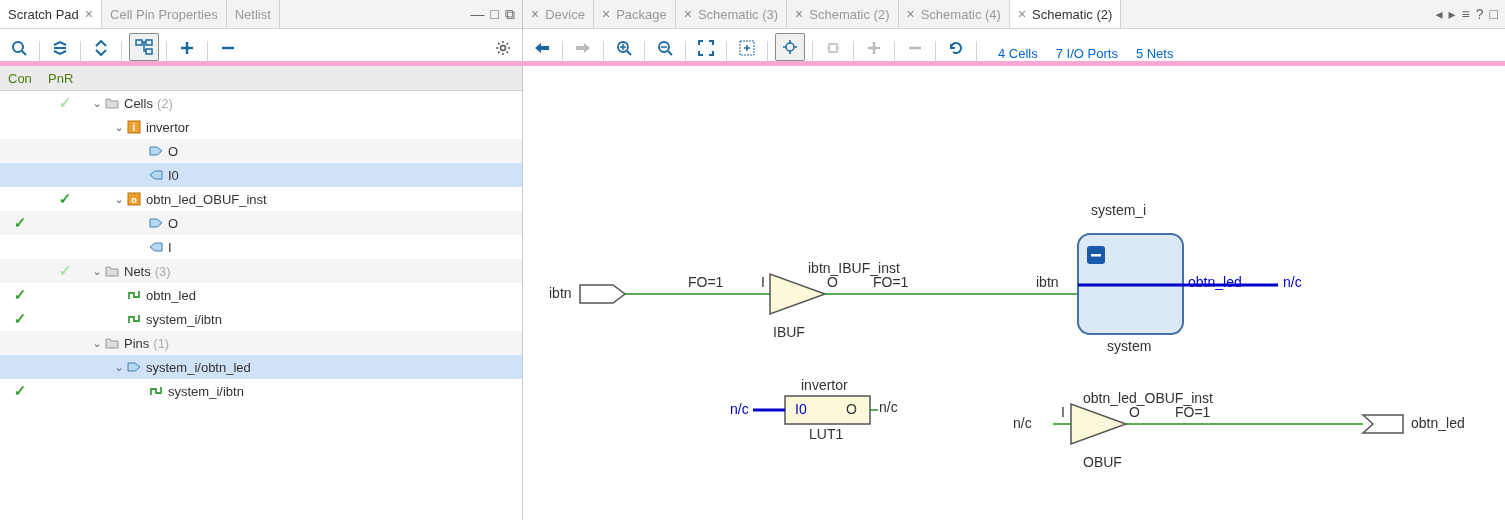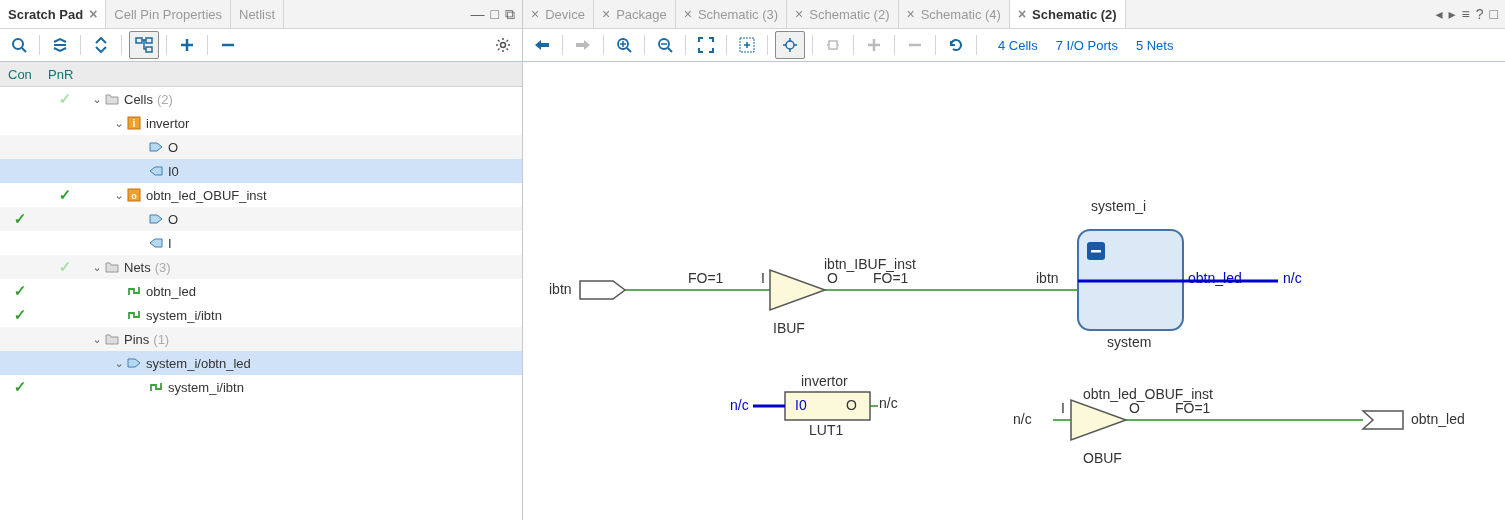--- a/index.html
+++ b/index.html
@@ -1,31 +1,31 @@
 <!DOCTYPE html>
 <html><head>
 <meta charset="utf-8">
 <style>
 body{margin:0;font-family:"Segoe UI",Arial,sans-serif;font-size:13px;color:#333;background:#fff;display:flex;width:1505px;height:520px;overflow:hidden}
 .left-panel{width:522px;display:flex;flex-direction:column;border-right:1px solid #c8c8c8}
 .right-panel{flex:1;display:flex;flex-direction:column}
 .tab-bar{display:flex;background:#f3f3f3;border-bottom:1px solid #d4d4d4;height:28px;align-items:stretch}
 .tab{display:flex;align-items:center;padding:0 8px;background:#f3f3f3;color:#999;border-right:1px solid #d4d4d4;cursor:pointer;white-space:nowrap}
-.tab.active{background:#fff;color:#333;font-weight:700}
+.tab.active{background:#fff;color:#333;font-weight:400}
 .tab-close{margin-left:6px;font-size:14px;color:#888;line-height:1}
 .win-ctrls{margin-left:auto;display:flex;align-items:center;padding:0 4px;color:#666}
 .win-ctrls span{margin:0 3px;cursor:pointer;font-size:14px}
-.toolbar{display:flex;align-items:center;height:32px;border-bottom:1px solid #f9a8d4;padding:0 6px;gap:4px}
+.toolbar{display:flex;align-items:flex-end;height:32px;border-bottom:5px solid #f9a8d4;padding:0 6px;gap:4px}
 .tb-btn{width:26px;height:26px;display:flex;align-items:center;justify-content:center;color:#1a6aa1;cursor:pointer;border-radius:2px}
 .tb-btn.disabled{color:#bbb;cursor:default}
 .tb-btn.boxed{border:1px solid #8a8a8a;background:#f0f0f0;width:28px;height:26px}
 .tb-sep{width:1px;height:20px;background:#d4d4d4;margin:0 3px}
 .tb-gear{margin-left:auto;color:#555}
 .stat-link{color:#0066cc;cursor:pointer;margin-left:14px;white-space:nowrap}
-.col-head{display:flex;background:#ebebeb;border-bottom:1px solid #d4d4d4;height:24px;align-items:center;font-size:13px;color:#0f766e}
+.col-head{display:flex;background:#ebebeb;border-bottom:1px solid #d4d4d4;height:24px;align-items:center;font-size:13px;color:#4d7c0f}
 .col-con{width:40px;padding-left:8px}
 .col-pnr{width:50px}
 .col-obj{flex:1}
 .tree{flex:1;overflow:auto}
 .row{display:flex;align-items:center;height:24px;cursor:pointer}
 .row.sel{background:#cfe2f7}
 .row.light{background:#f5f5f5}
 .c-con{width:40px;display:flex;justify-content:center}
 .c-pnr{width:50px;display:flex;justify-content:center}
 .c-obj{flex:1;display:flex;align-items:center}
@@ -436,21 +436,21 @@
 
       <path d="M 548 338 L 548 378 L 603 358 Z" fill="#fcf9da" stroke="#555" stroke-width="1.5"></path>
       <line x1="530" y1="358" x2="548" y2="358" stroke="#2a9020" stroke-width="1.5"></line>
       <line x1="603" y1="358" x2="840" y2="358" stroke="#2a9020" stroke-width="1.5"></line>
 
       <path d="M 840 349 L 850 358 L 840 367 L 880 367 L 880 349 Z" fill="none" stroke="#555" stroke-width="1.5"></path>
     </svg>
     <span class="cv-lbl" style="left:26px;top:219px">ibtn</span>
     <span class="cv-lbl" style="left:165px;top:208px">FO=1</span>
     <span class="cv-lbl" style="left:238px;top:208px">I</span>
-    <span class="cv-lbl" style="left:301px;top:194px">ibtn_IBUF_inst</span>
+    <span class="cv-lbl" style="left:285px;top:194px">ibtn_IBUF_inst</span>
     <span class="cv-lbl" style="left:250px;top:258px">IBUF</span>
     <span class="cv-lbl" style="left:304px;top:208px">O</span>
     <span class="cv-lbl" style="left:350px;top:208px">FO=1</span>
     <span class="cv-lbl" style="left:513px;top:208px">ibtn</span>
     <span class="cv-lbl" style="left:568px;top:136px">system_i</span>
     <span class="cv-lbl" style="left:584px;top:272px">system</span>
     <span class="cv-lbl blue" style="left:665px;top:208px">obtn_led</span>
     <span class="cv-lbl blue" style="left:760px;top:208px">n/c</span>
     <span class="cv-lbl blue" style="left:207px;top:335px">n/c</span>
     <span class="cv-lbl" style="left:278px;top:311px">invertor</span>

